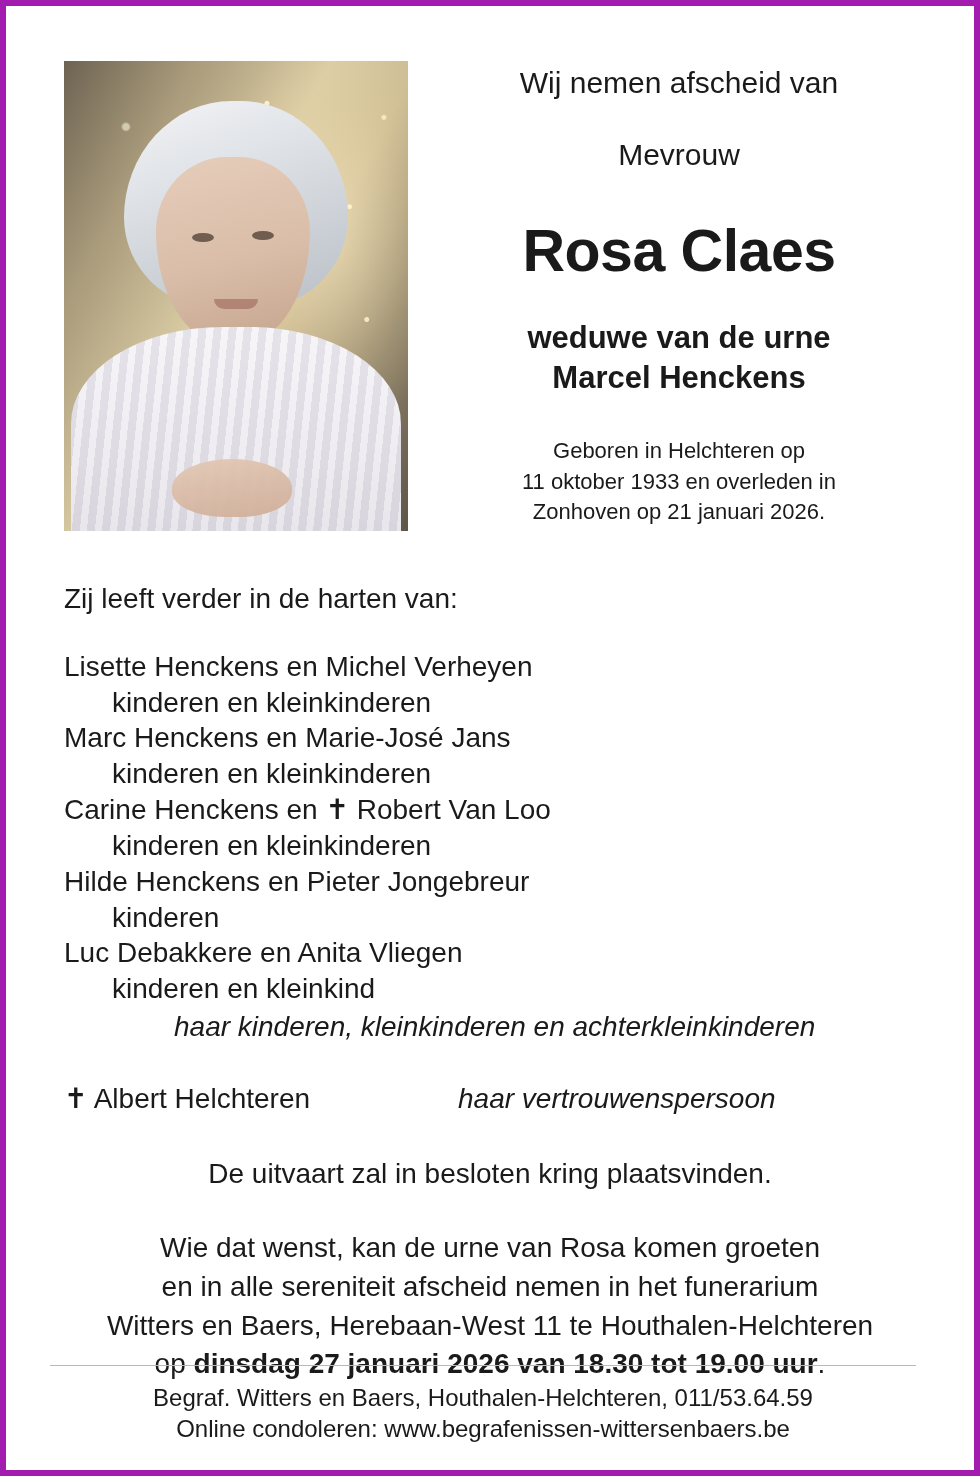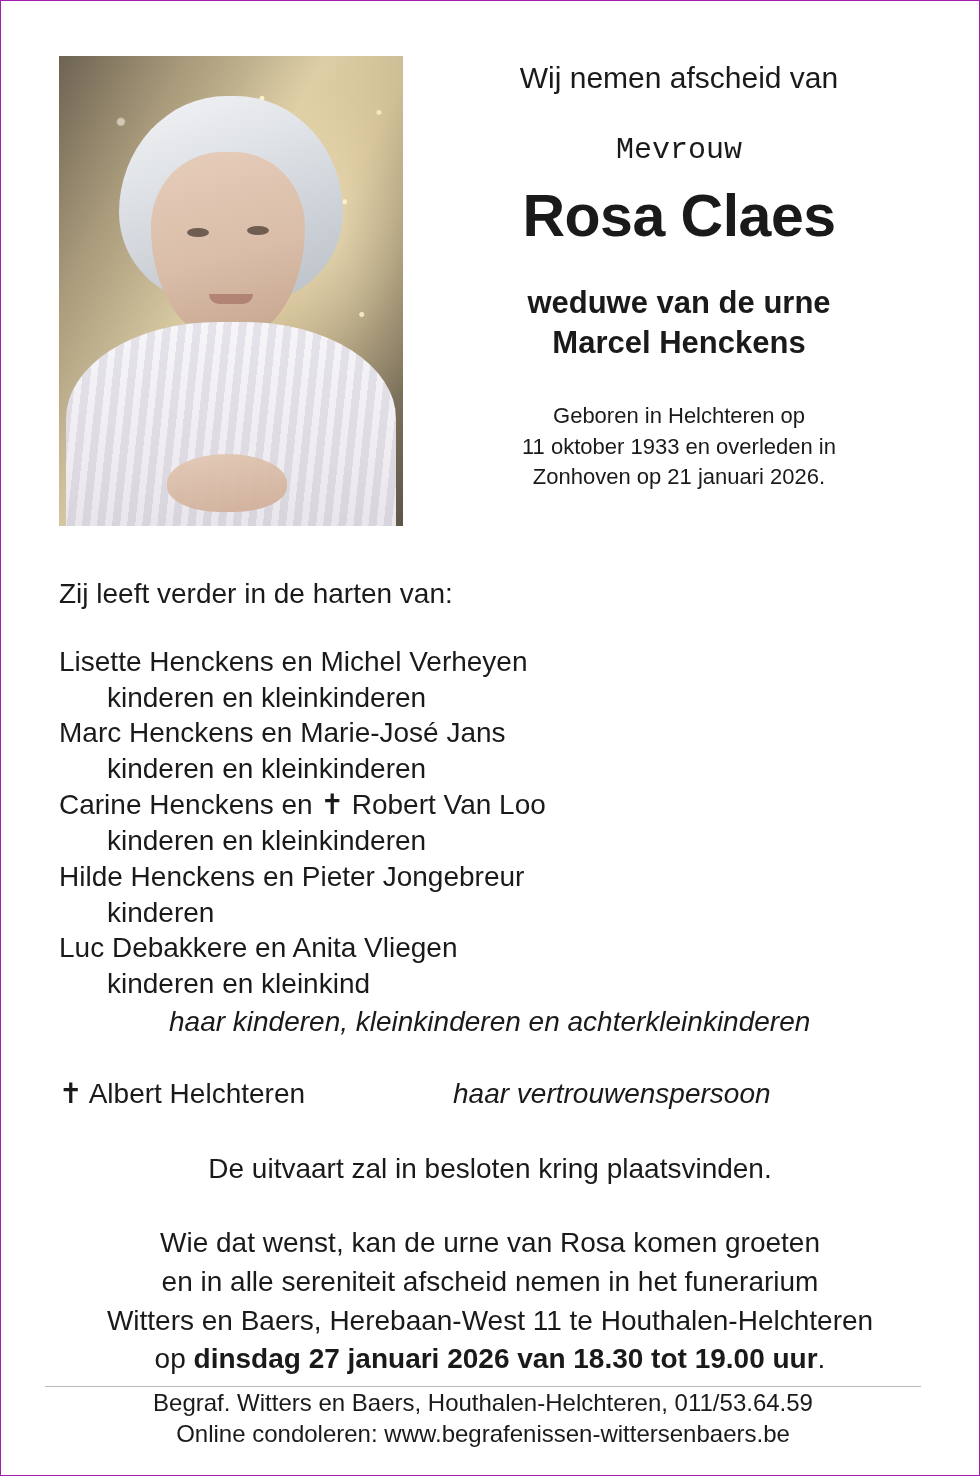--- a/index.html
+++ b/index.html
@@ -10,21 +10,21 @@
   body {
     font-family: "Liberation Sans", sans-serif;
     color: #1a1a1a;
   }
   .card {
     position: relative;
     width: 980px;
     height: 1476px;
     box-sizing: border-box;
     background: #ffffff;
-    border: 1px solid #a21caf;
+    border: 6px solid #a21caf;
     overflow: hidden;
   }
   .inner {
     position: absolute;
     left: 0; top: 0; right: 0; bottom: 0;
     padding: 55px 58px 0 58px;
     box-sizing: border-box;
   }
 
   
@@ -134,22 +134,21 @@
     padding-top: 4px;
   }
   .line-farewell {
     font-size: 30px;
     line-height: 1.2;
     margin-bottom: 36px;
   }
   .line-title {
     font-size: 30px;
     line-height: 1.2;
-    margin-bottom: 16px;
-    font-family: Liberation Mono, monospace;
+    margin-bottom: 46px;
   }
   .name {
     font-size: 59px;
     font-weight: bold;
     letter-spacing: -0.5px;
     line-height: 1.1;
     margin-bottom: 34px;
   }
   .spouse {
     font-size: 31px;
@@ -205,20 +204,21 @@
 
   
   .footer {
     position: absolute;
     left: 44px;
     right: 58px;
     bottom: 26px;
     text-align: center;
     font-size: 24px;
     line-height: 1.3;
+    padding-top: 16px;
     border-top: 1px solid #b9b9b9;
   }
 </style>
 </head>
 <body>
 
 <div class="card">
   <div class="inner">
 
     <div class="top">

